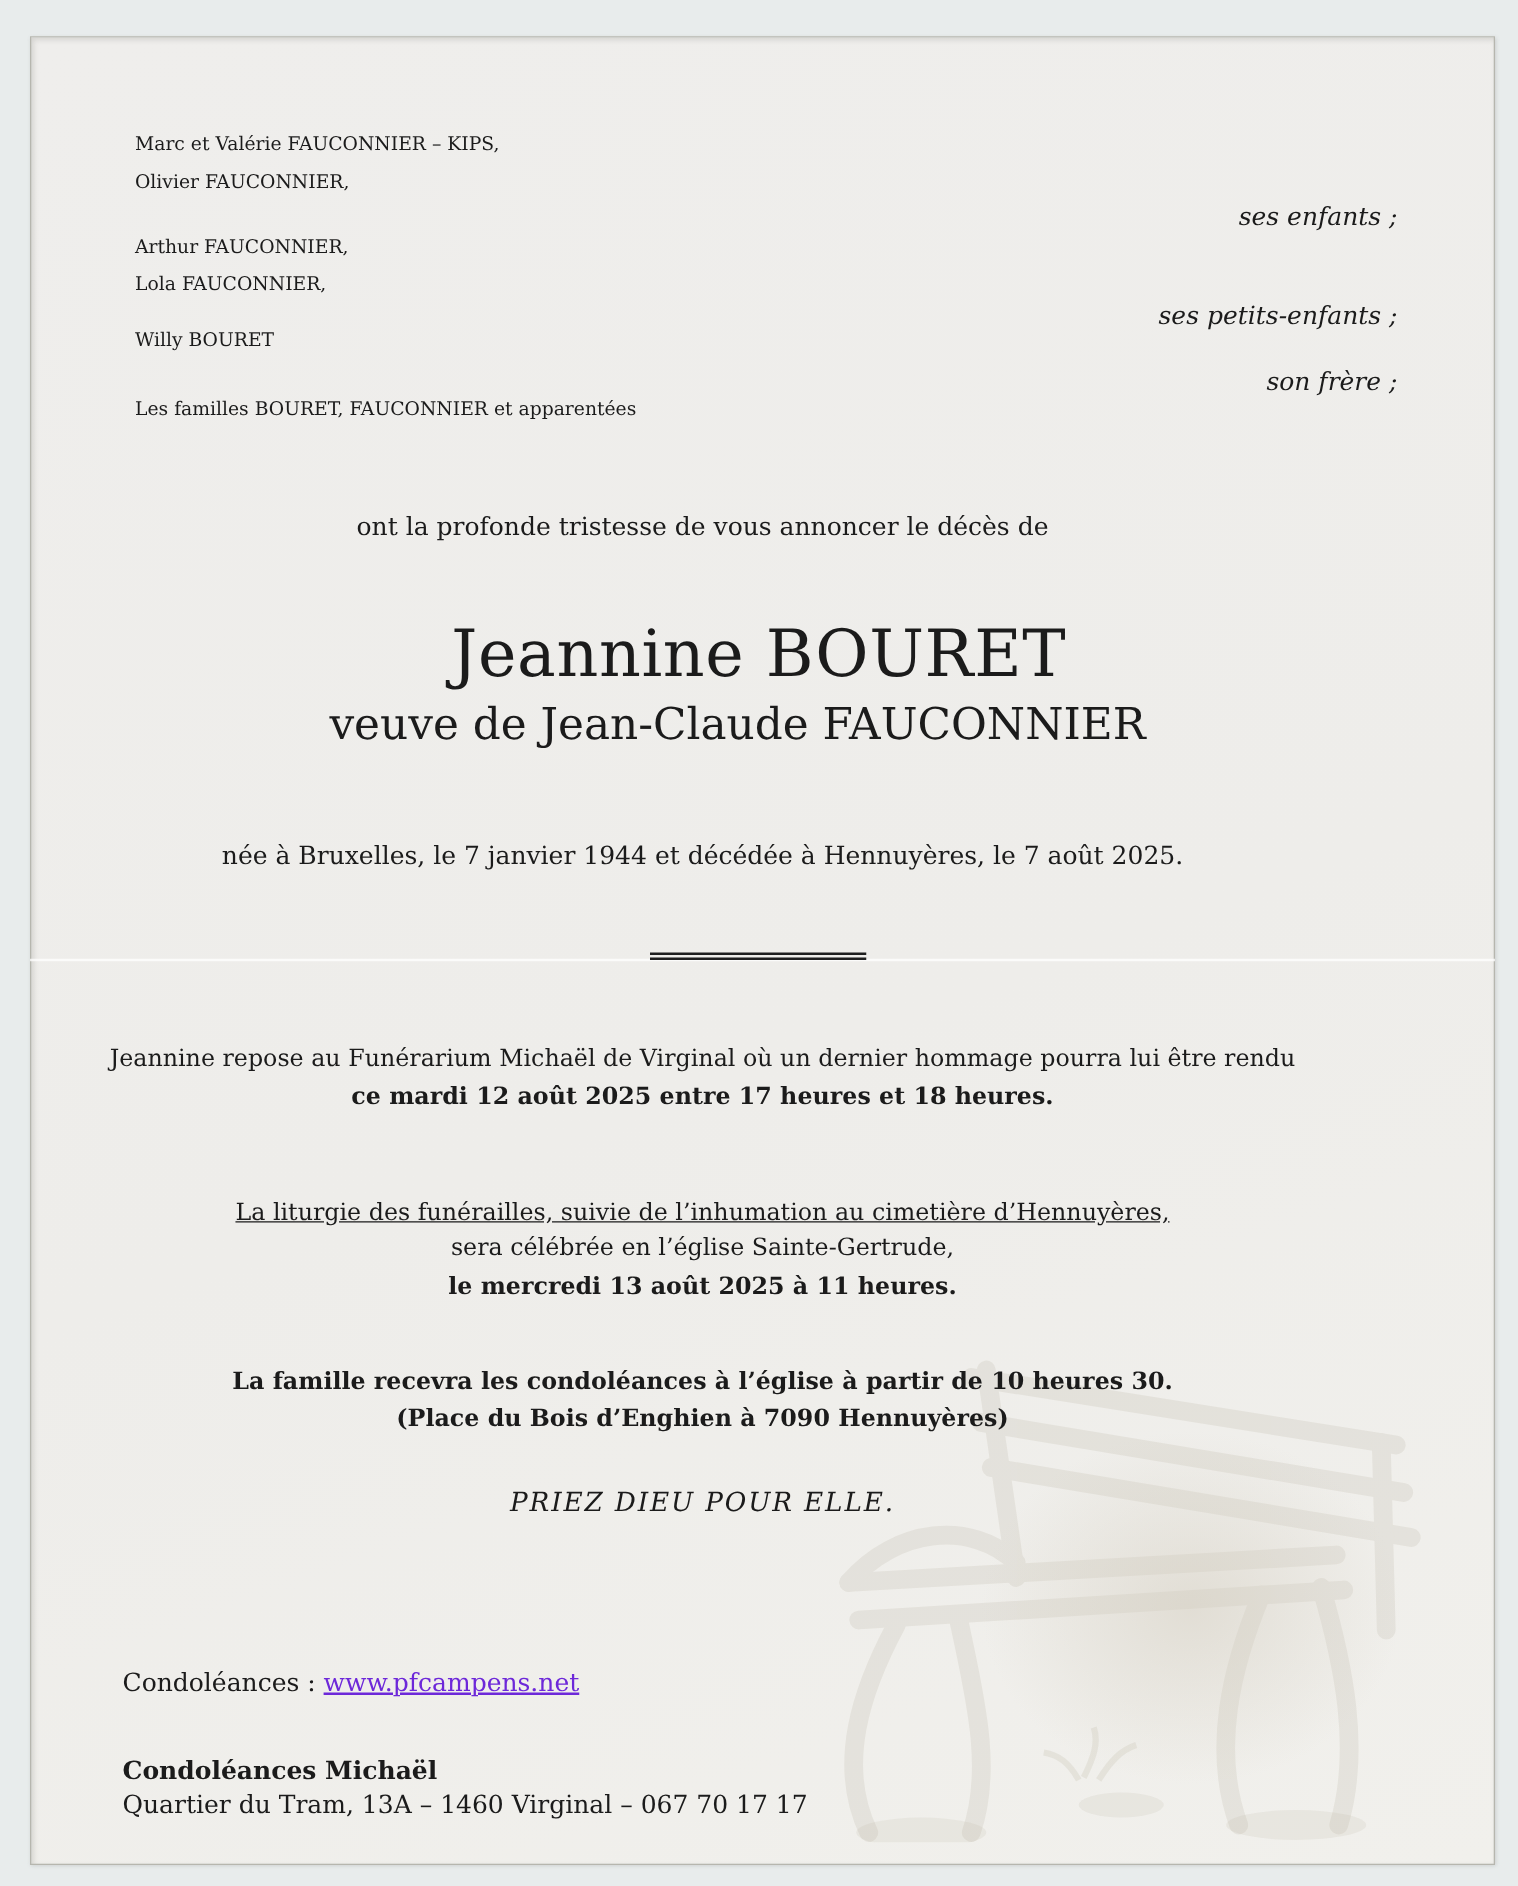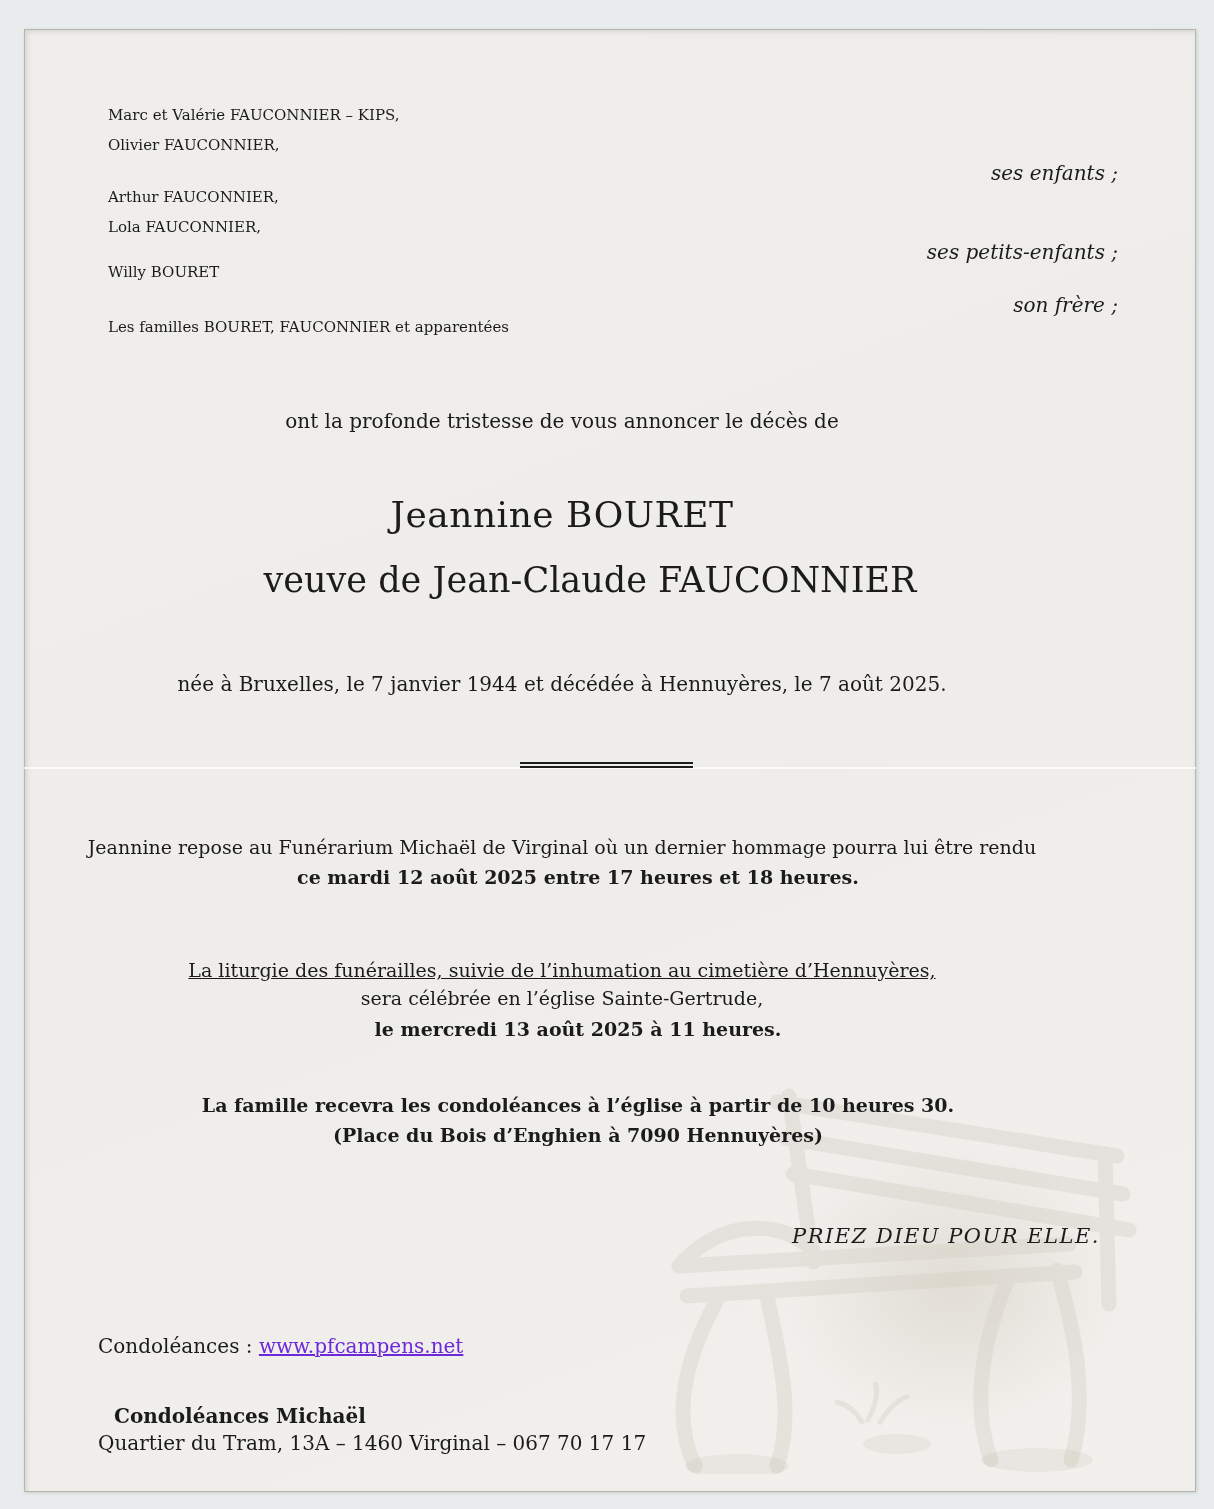--- a/index.html
+++ b/index.html
@@ -20,22 +20,22 @@
     box-shadow: inset 2px 2px 4px rgba(140,140,130,0.25), 1px 1px 3px rgba(120,120,115,0.25);
   }
   .line { position: absolute; white-space: nowrap; }
   .names-line { left: 108px; font-size: 15px; }
   .relation { right: 96px; font-size: 20px; font-style: italic; }
   .centered {
     position: absolute; left: 24px; width: 1076px;
     text-align: center; white-space: nowrap;
   }
   .body-text { font-size: 19px; }
-  .bold { font-weight: bold; padding-left: 16px; }
-  .deceased-name { font-size: 36px; letter-spacing: 0.5px; }
+  .bold { font-weight: bold; }
+  .deceased-name { font-size: 52px; letter-spacing: 0.5px; padding-left: 45px; }
   .deceased-subtitle { font-size: 35px; margin-left: 28px; }
   .prayer { font-size: 21px; font-style: italic; letter-spacing: 1.5px; }
   .separator {
     position: absolute; left: 520px; top: 762px;
     width: 173px; height: 2px;
     border-top: 2px solid #1e1e1e;
     border-bottom: 2px solid #1e1e1e;
   }
   .fold-line {
     position: absolute; left: 0; top: 737px;
@@ -121,21 +121,21 @@
 <div class="centered body-text" style="top:836px;">Jeannine repose au Funérarium Michaël de Virginal où un dernier hommage pourra lui être rendu</div>
 <div class="centered body-text bold" style="top:866px;">ce mardi 12 août 2025 entre 17 heures et 18 heures.</div>
 
 <div class="centered body-text" style="top:959px;text-decoration:underline;">La liturgie des funérailles, suivie de l’inhumation au cimetière d’Hennuyères,</div>
 <div class="centered body-text" style="top:987px;">sera célébrée en l’église Sainte-Gertrude,</div>
 <div class="centered body-text bold" style="top:1018px;">le mercredi 13 août 2025 à 11 heures.</div>
 
 <div class="centered body-text bold" style="top:1094px;">La famille recevra les condoléances à l’église à partir de 10 heures 30.</div>
 <div class="centered body-text bold" style="top:1124px;">(Place du Bois d’Enghien à 7090 Hennuyères)</div>
 
-<div class="centered prayer" style="top:1224px;text-align:right;">PRIEZ DIEU POUR ELLE.</div>
+<div class="centered prayer" style="top:1190px;">PRIEZ DIEU POUR ELLE.</div>
 
 <div class="line footer-line" style="top:1334px; font-size:20px;">
   <span>Condoléances :</span>
   <span class="footer-link">www.pfcampens.net</span>
 </div>
 
 <div class="line footer-line bold" style="top:1404px; font-size:20px;">Condoléances Michaël</div>
 <div class="line footer-line" style="top:1431px; font-size:20px;">Quartier du Tram, 13A – 1460 Virginal – 067 70 17 17</div>
 
 </body></html>

